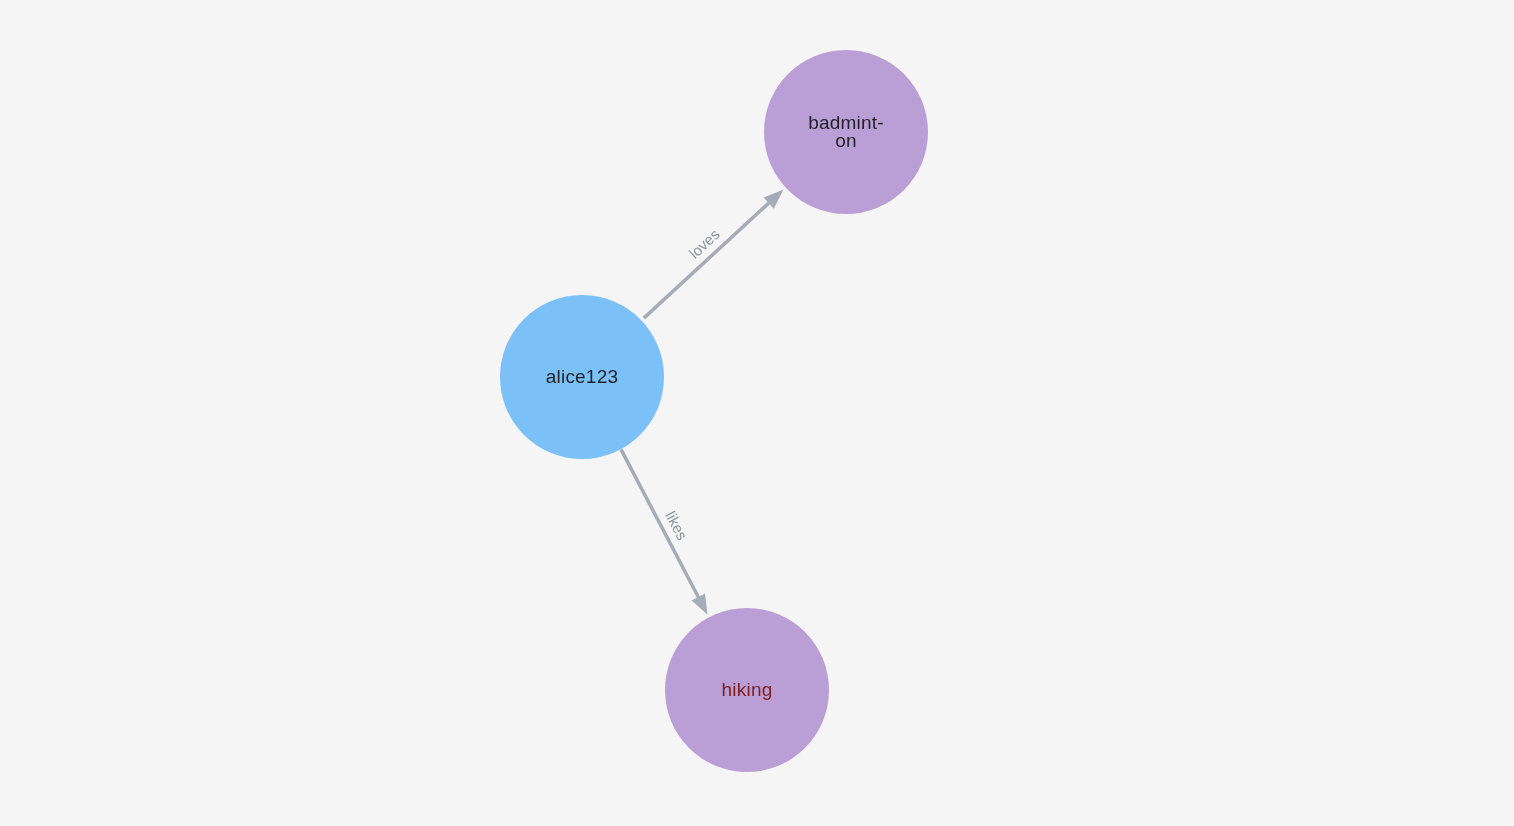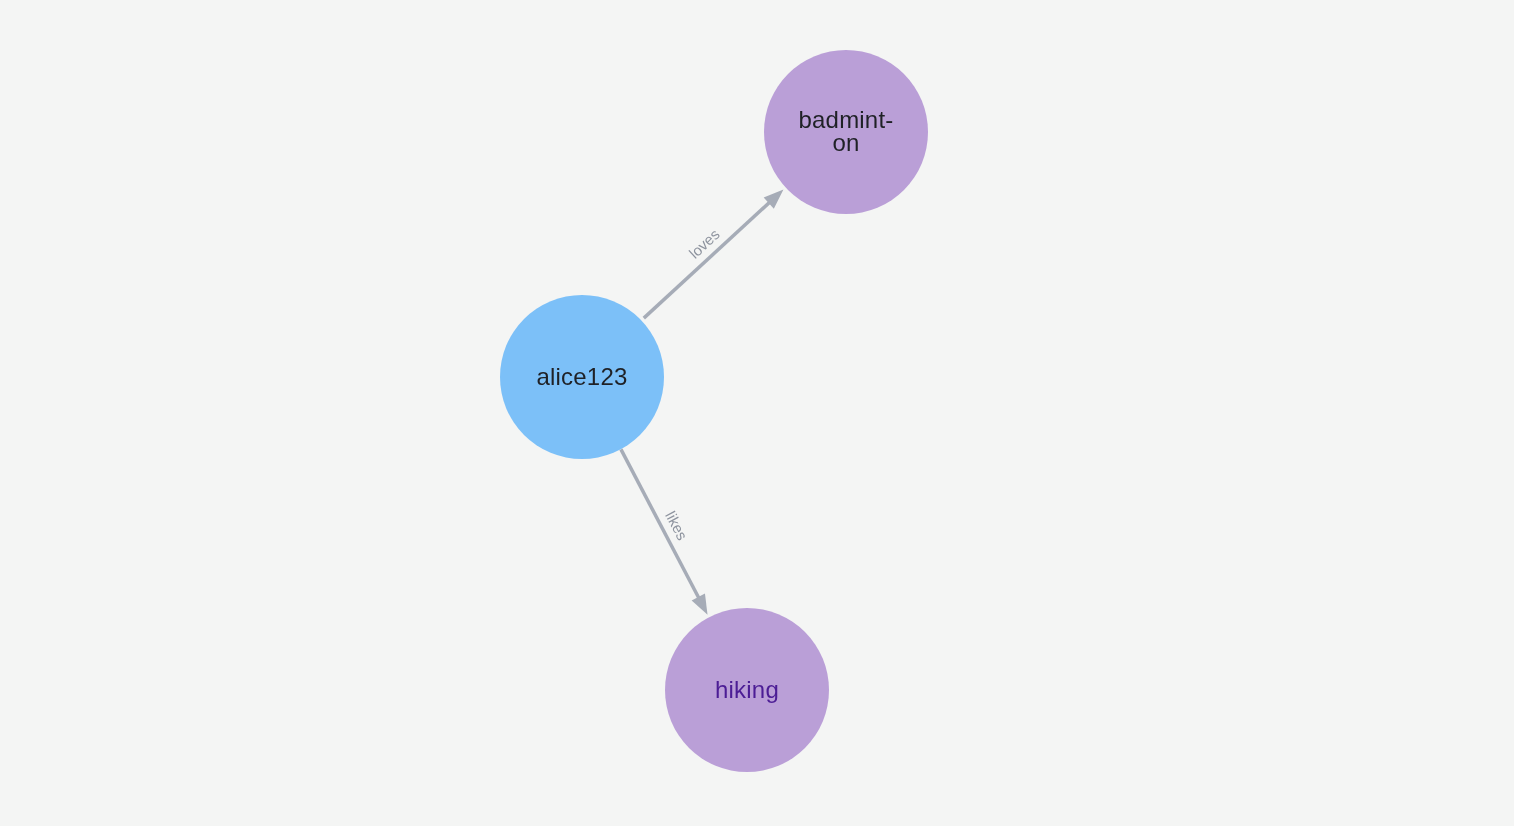--- a/index.html
+++ b/index.html
@@ -23,21 +23,21 @@
   .node {
     position: absolute;
     border-radius: 50%;
     display: flex;
     align-items: center;
     justify-content: center;
     text-align: center;
     cursor: default;
   }
   .node-label {
-    font-size: 24px;
+    font-size: 19px;
     line-height: 0.95;
     white-space: pre-line;
     letter-spacing: 0.2px;
   }
   .edge-label {
     font-size: 15px;
   }
 </style>
 </head>
 <body>
@@ -57,16 +57,16 @@
     </svg>
   <div>
       <div class="node" style="left: 500px; top: 295px; width: 164px; height: 164px; background: rgb(124, 192, 248);">
         <span class="node-label" style="color: rgb(31, 33, 38);">alice123</span>
       </div>
       <div class="node" style="left: 764px; top: 50px; width: 164px; height: 164px; background: rgb(186, 159, 215);">
         <span class="node-label" style="color: rgb(31, 33, 38);">badmint-
 on</span>
       </div>
       <div class="node" style="left: 665px; top: 608px; width: 164px; height: 164px; background: rgb(186, 159, 215);">
-        <span class="node-label" style="color: #4c1d95;">hiking</span>
+        <span class="node-label" style="color: #7f1d1d;">hiking</span>
       </div>
     </div>
 </div>
 
 </body></html>

